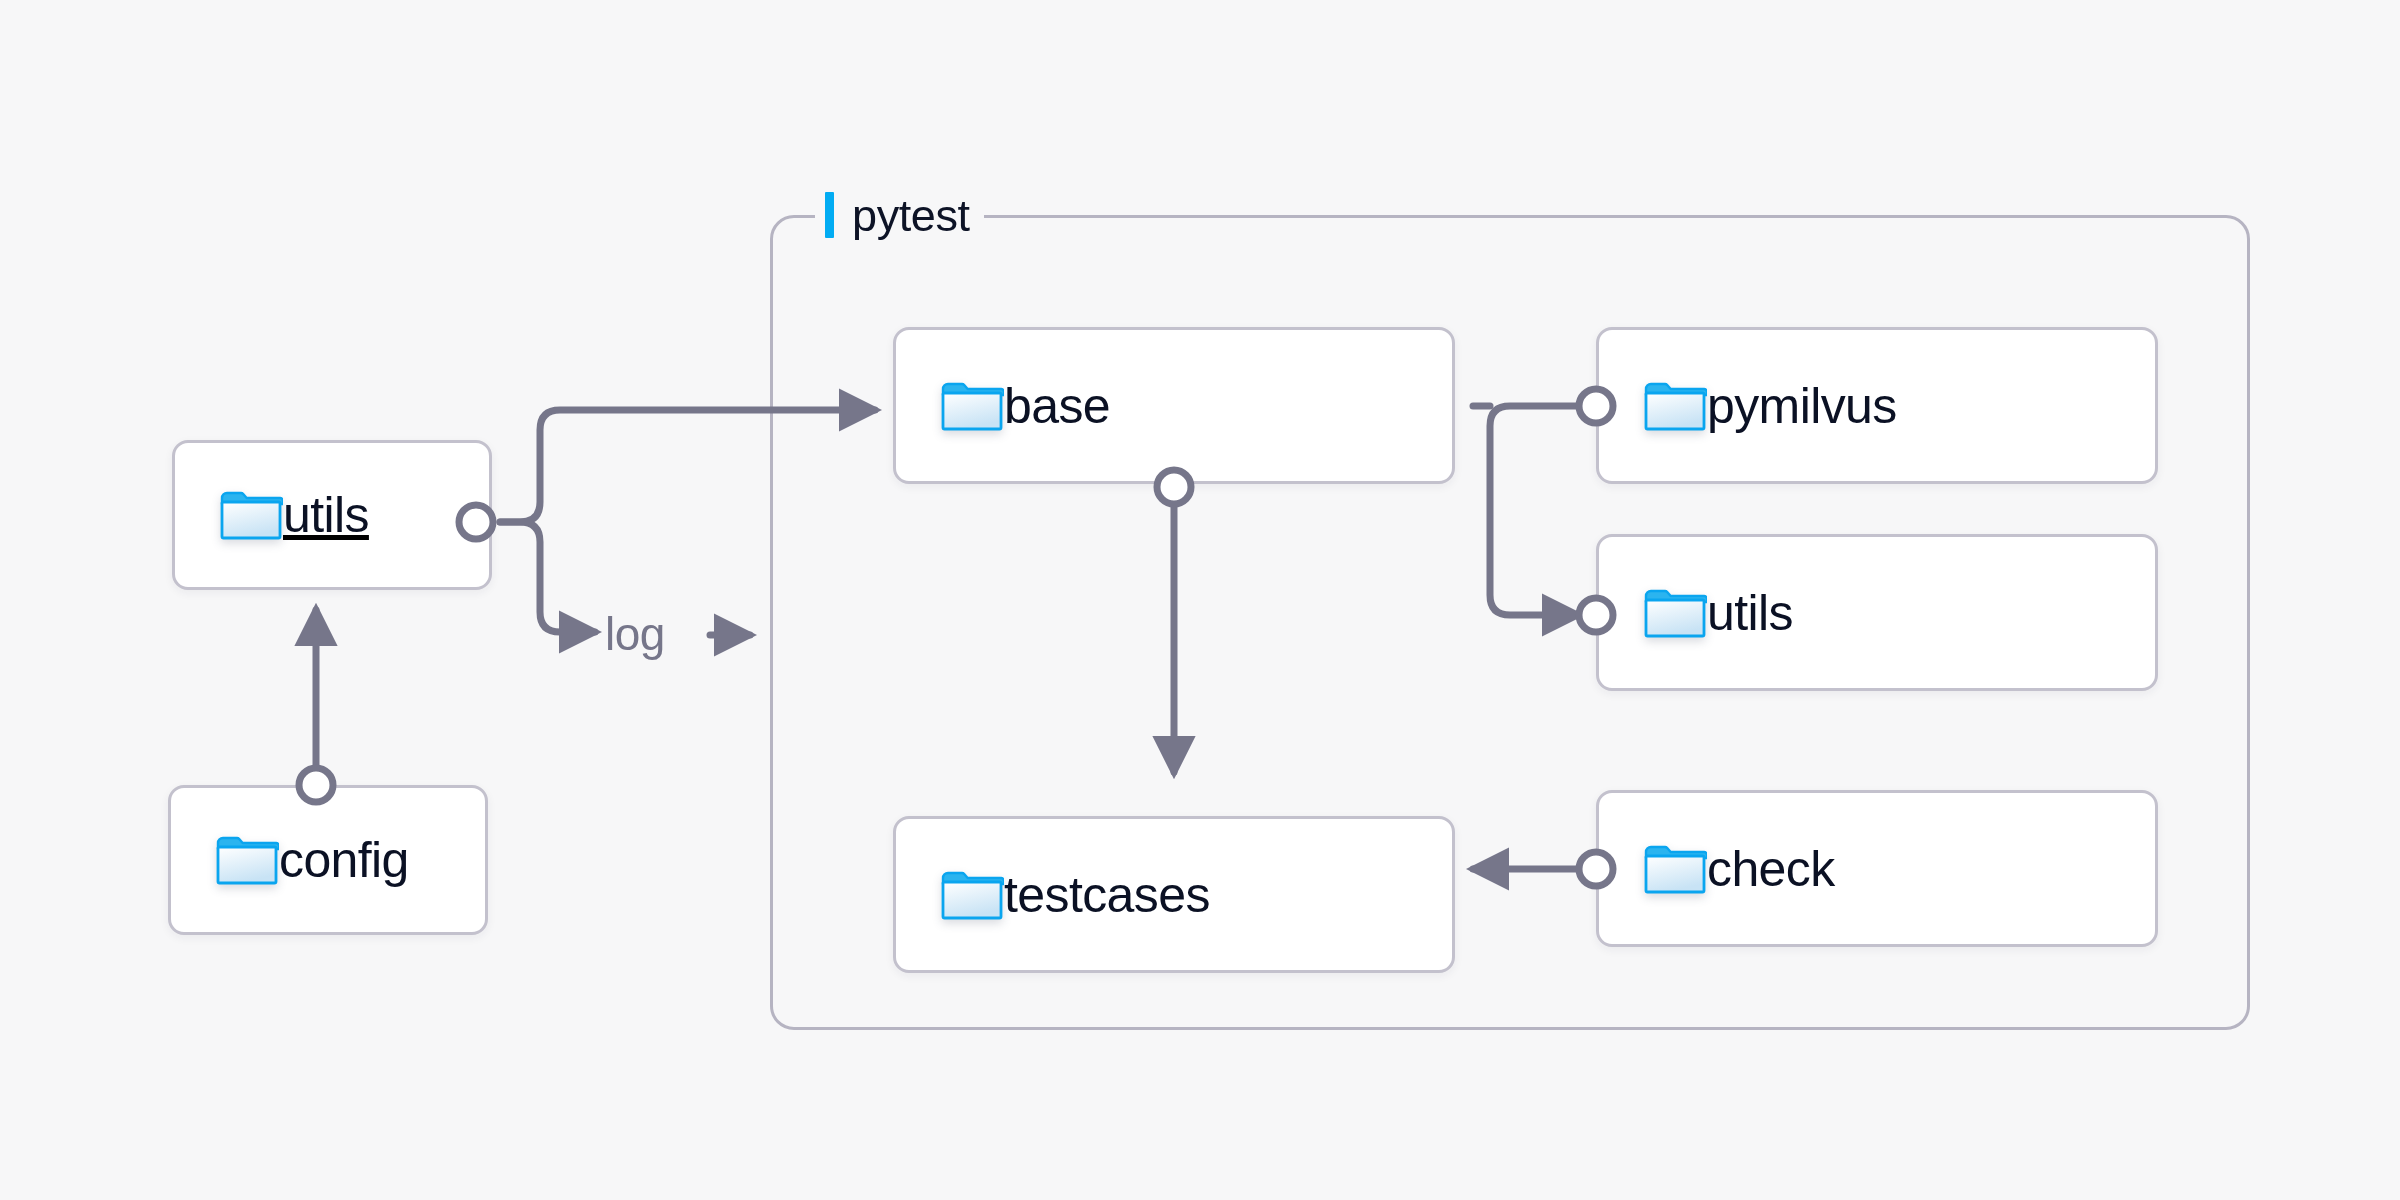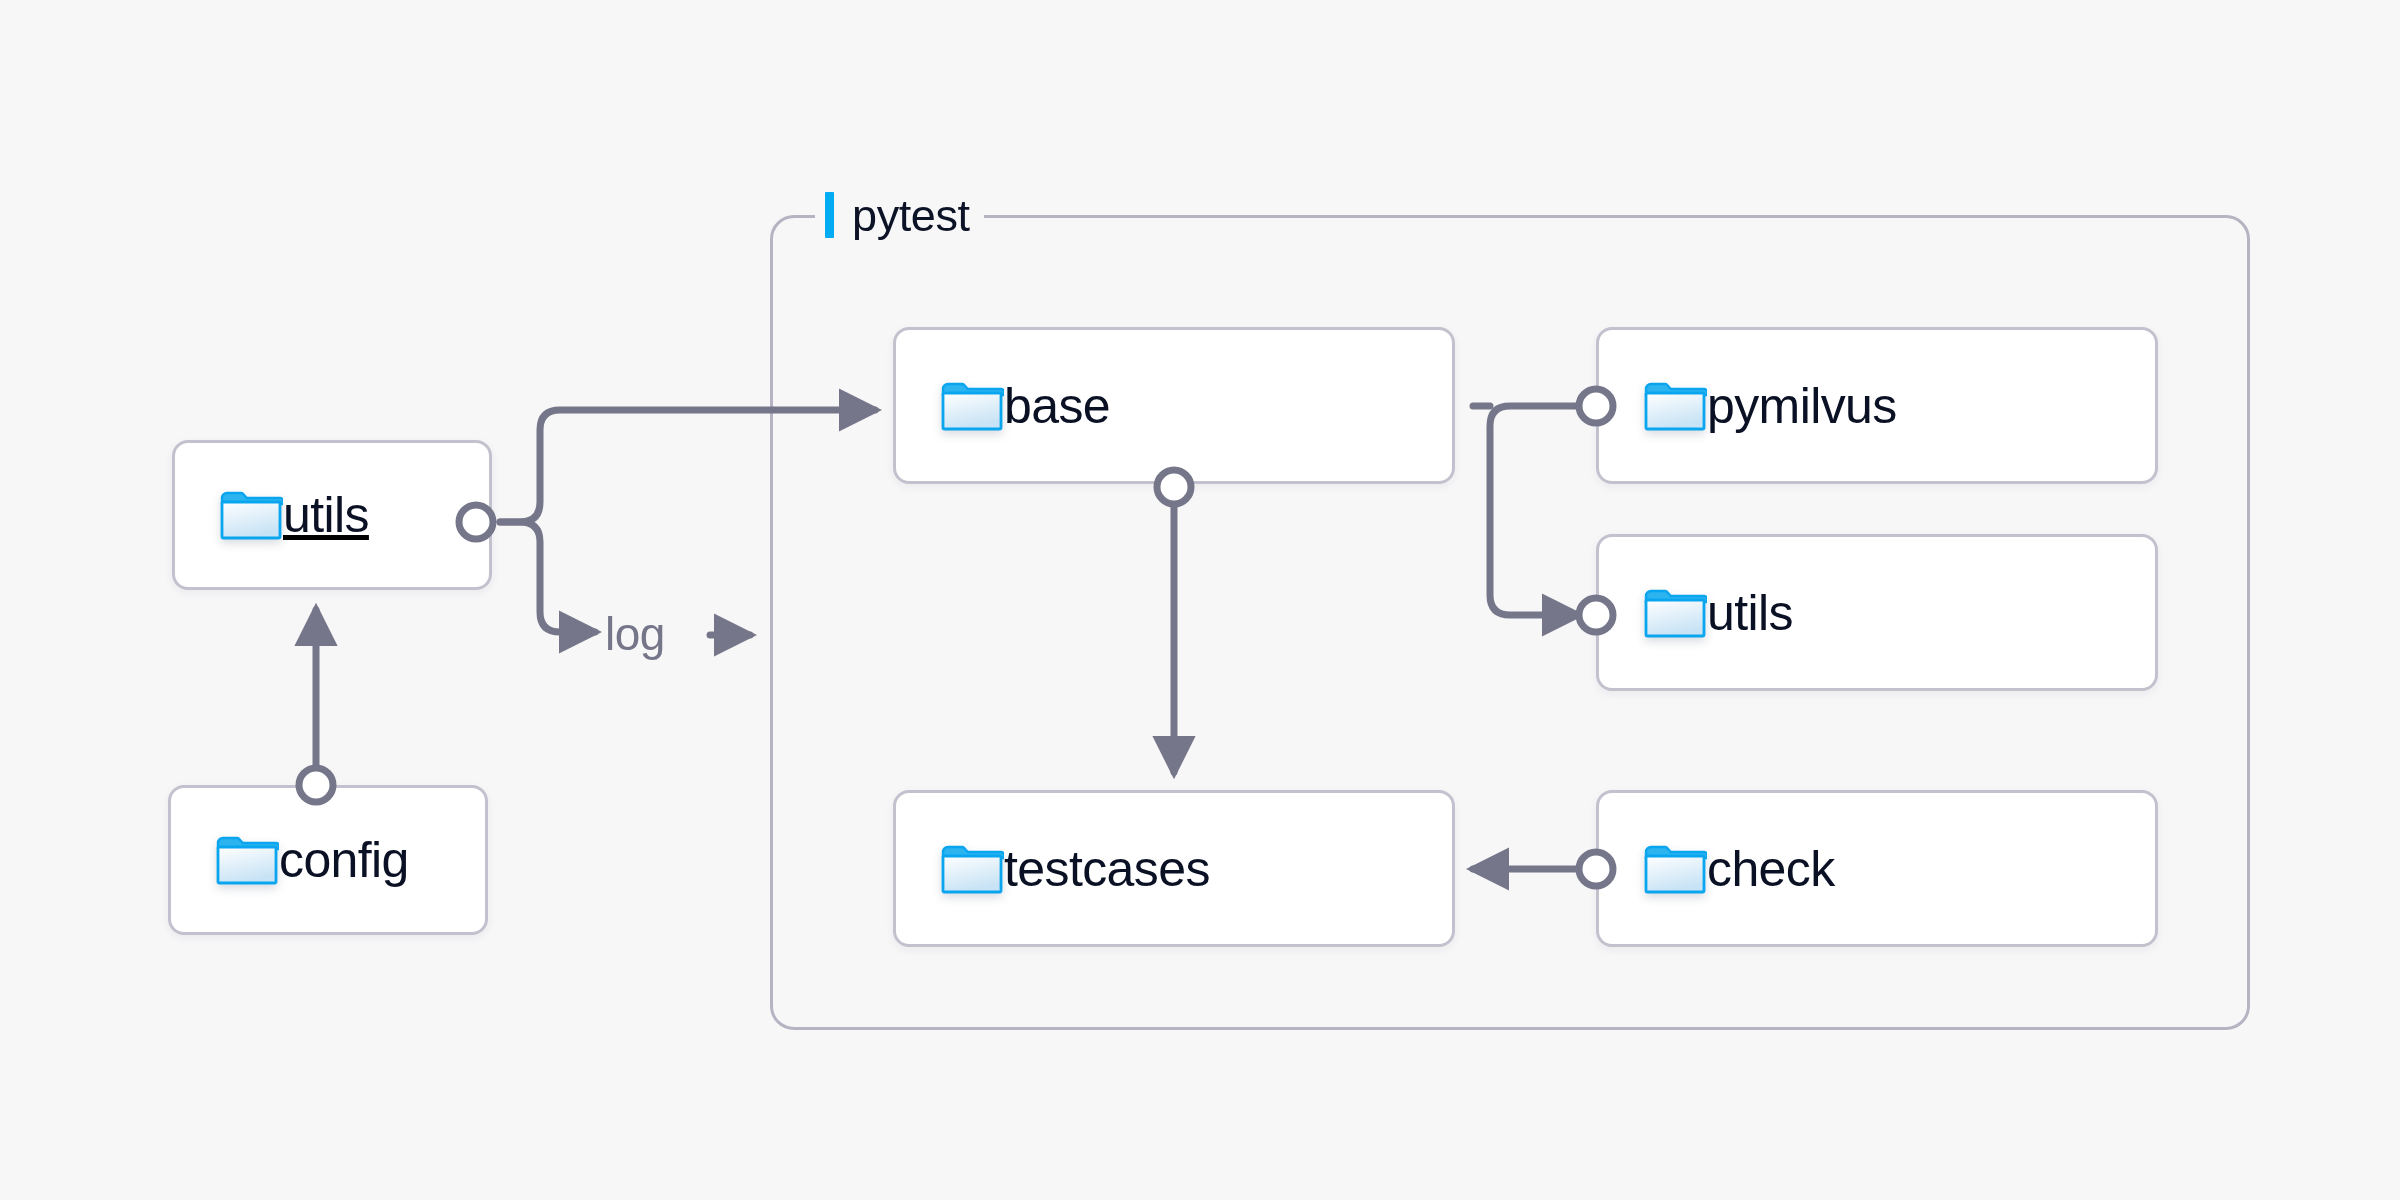--- a/index.html
+++ b/index.html
@@ -142,21 +142,21 @@
       </div>
       <div class="node" style="left: 893px; top: 327px; width: 562px; height: 157px;">
         <div class="node-inner">
           <span class="folder-icon"><svg viewBox="0 0 64 52" width="64" height="52">
               <path d="M3 9 a5 5 0 0 1 5-5 h14 a3 3 0 0 1 2.2 1 l3.5 4 h33.3 a3 3 0 0 1 3 3 v3 H3 z" fill="#2bb4ef" stroke="#0aa5ef" stroke-width="2.4" stroke-linejoin="round"></path>
               <rect x="3" y="13" width="58" height="36" rx="1.5" fill="url(#folderBody)" stroke="#0aa5ef" stroke-width="2.8"></rect>
             </svg></span>
           <span class="node-label">base</span>
         </div>
       </div>
-      <div class="node" style="left: 893px; top: 790px; width: 562px; height: 157px;">
+      <div class="node" style="left: 893px; top: 816px; width: 562px; height: 157px;">
         <div class="node-inner">
           <span class="folder-icon"><svg viewBox="0 0 64 52" width="64" height="52">
               <path d="M3 9 a5 5 0 0 1 5-5 h14 a3 3 0 0 1 2.2 1 l3.5 4 h33.3 a3 3 0 0 1 3 3 v3 H3 z" fill="#2bb4ef" stroke="#0aa5ef" stroke-width="2.4" stroke-linejoin="round"></path>
               <rect x="3" y="13" width="58" height="36" rx="1.5" fill="url(#folderBody)" stroke="#0aa5ef" stroke-width="2.8"></rect>
             </svg></span>
           <span class="node-label">testcases</span>
         </div>
       </div>
       <div class="node" style="left: 1596px; top: 327px; width: 562px; height: 157px; text-align: center;">
         <div class="node-inner">

